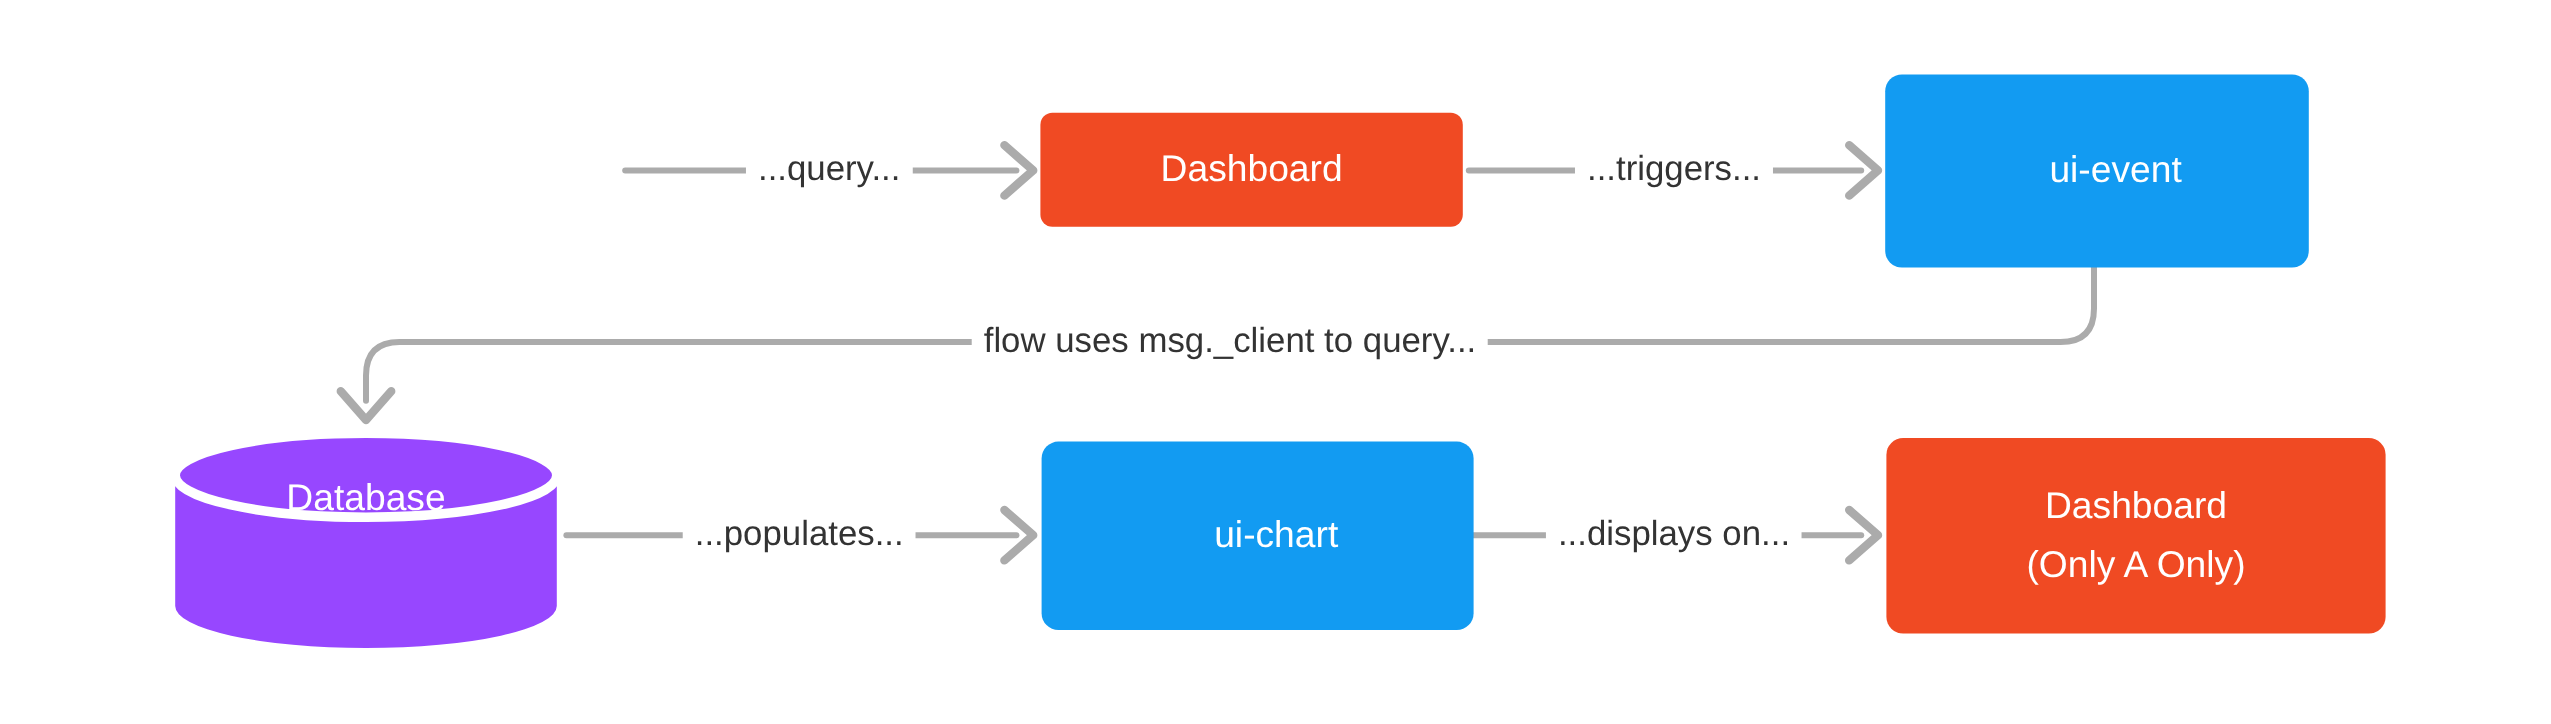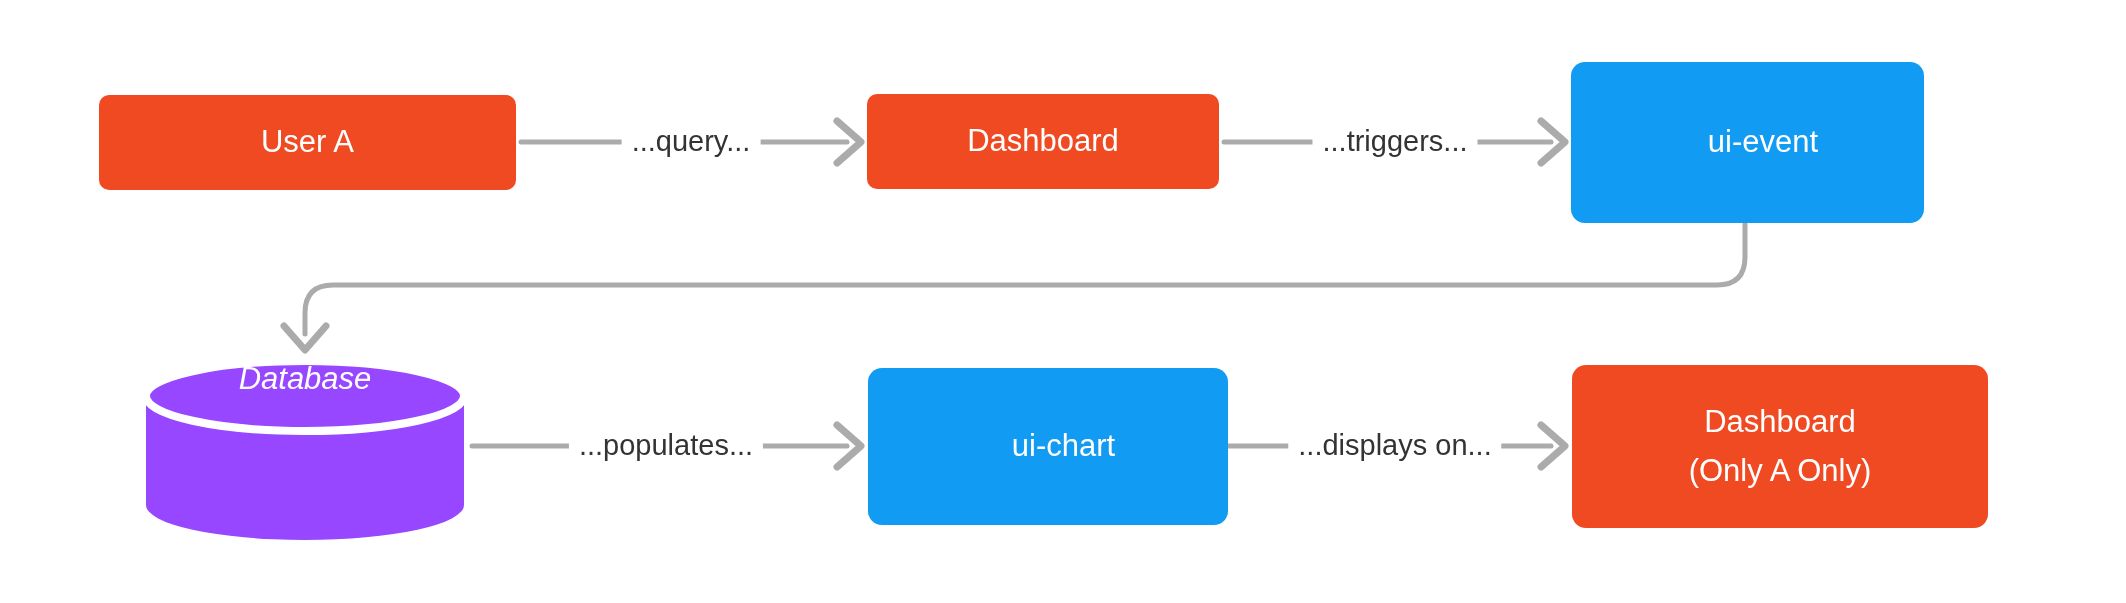--- a/index.html
+++ b/index.html
@@ -36,22 +36,22 @@
   }
   .node.orange{background:var(--orange);}
   .node.blue{background:var(--blue);padding-left:31px;}
   .node-user-a{left:99px;top:95px;width:417px;height:95px;}
   .node-dashboard{left:867px;top:94px;width:352px;height:95px;}
   .node-ui-event{left:1571px;top:62px;width:353px;height:161px;border-radius:14px;}
   .node-ui-chart{left:868px;top:368px;width:360px;height:157px;border-radius:14px;}
   .node-dashboard-user-a{left:1572px;top:365px;width:416px;height:163px;border-radius:14px;}
   .db-label{
     position:absolute;left:146px;top:361px;width:318px;height:72px;
-    display:flex;align-items:flex-start;justify-content:center;
-    color:var(--node-text);font-size:31px;font-weight:400;font-style:italic;
+    display:flex;align-items:flex-end;justify-content:center;
+    color:var(--node-text);font-size:31px;font-weight:400;
   }
   .edge-label{
     position:absolute;
     transform:translate(-50%,-50%);
     background:var(--canvas-bg);
     color:var(--edge-label);
     font-size:29px;line-height:1.1;
     padding:2px 10px;
     white-space:nowrap;
   }
@@ -82,23 +82,20 @@
 
     <path class="edge-line" d="M 1226 446 H 1551"></path>
     <polyline class="arrowhead" points="1541,425 1565,446 1541,467"></polyline>
 
     <g>
       <path class="cyl-body" d="M 146 396 L 146 505 A 159 35 0 0 0 464 505 L 464 396 A 159 35 0 0 1 146 396 Z"></path>
       <ellipse class="cyl-top" cx="305" cy="396" rx="159" ry="35"></ellipse>
     </g>
   </svg>
 
-  <div class="node orange node-user-a">
-    <span>User A</span>
-  </div>
 
   <div class="node orange node-dashboard">
     <span>Dashboard</span>
   </div>
 
   <div class="node blue node-ui-event">
     <span>ui-event</span>
   </div>
 
   <div class="db-label">
@@ -109,16 +106,17 @@
     <span>ui-chart</span>
   </div>
 
   <div class="node orange node-dashboard-user-a">
     <span>Dashboard</span>
     <span>(Only A Only)</span>
   </div>
 
   <div class="edge-label el-views">...query...</div>
   <div class="edge-label el-triggers">...triggers...</div>
+  <div class="edge-label el-query">flow uses msg._client to query...</div>
   <div class="edge-label el-populates">...populates...</div>
   <div class="edge-label el-displays">...displays on...</div>
 
 </div>
 
 </body></html>

